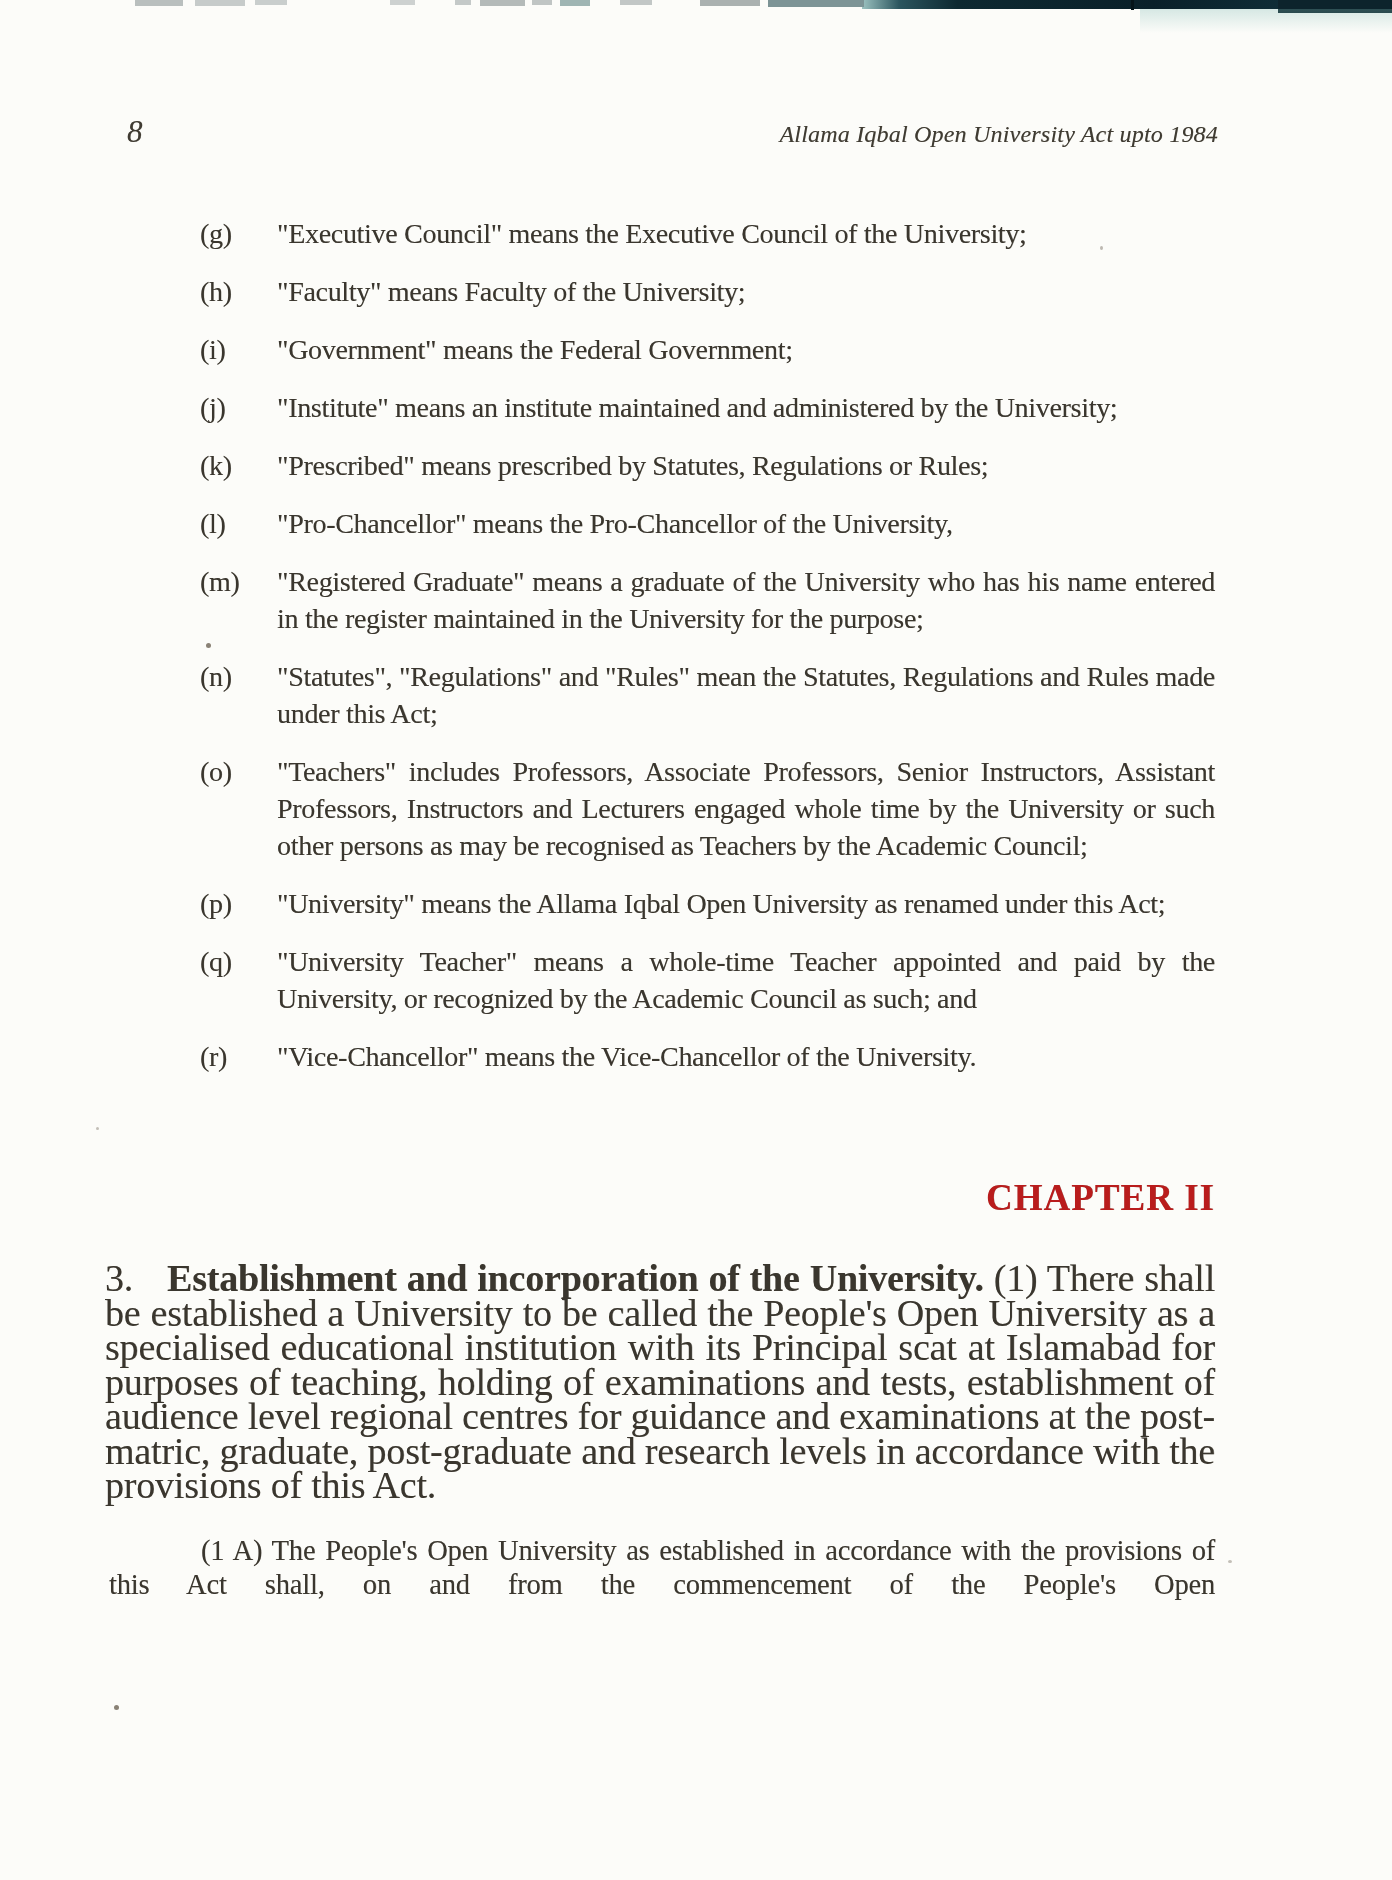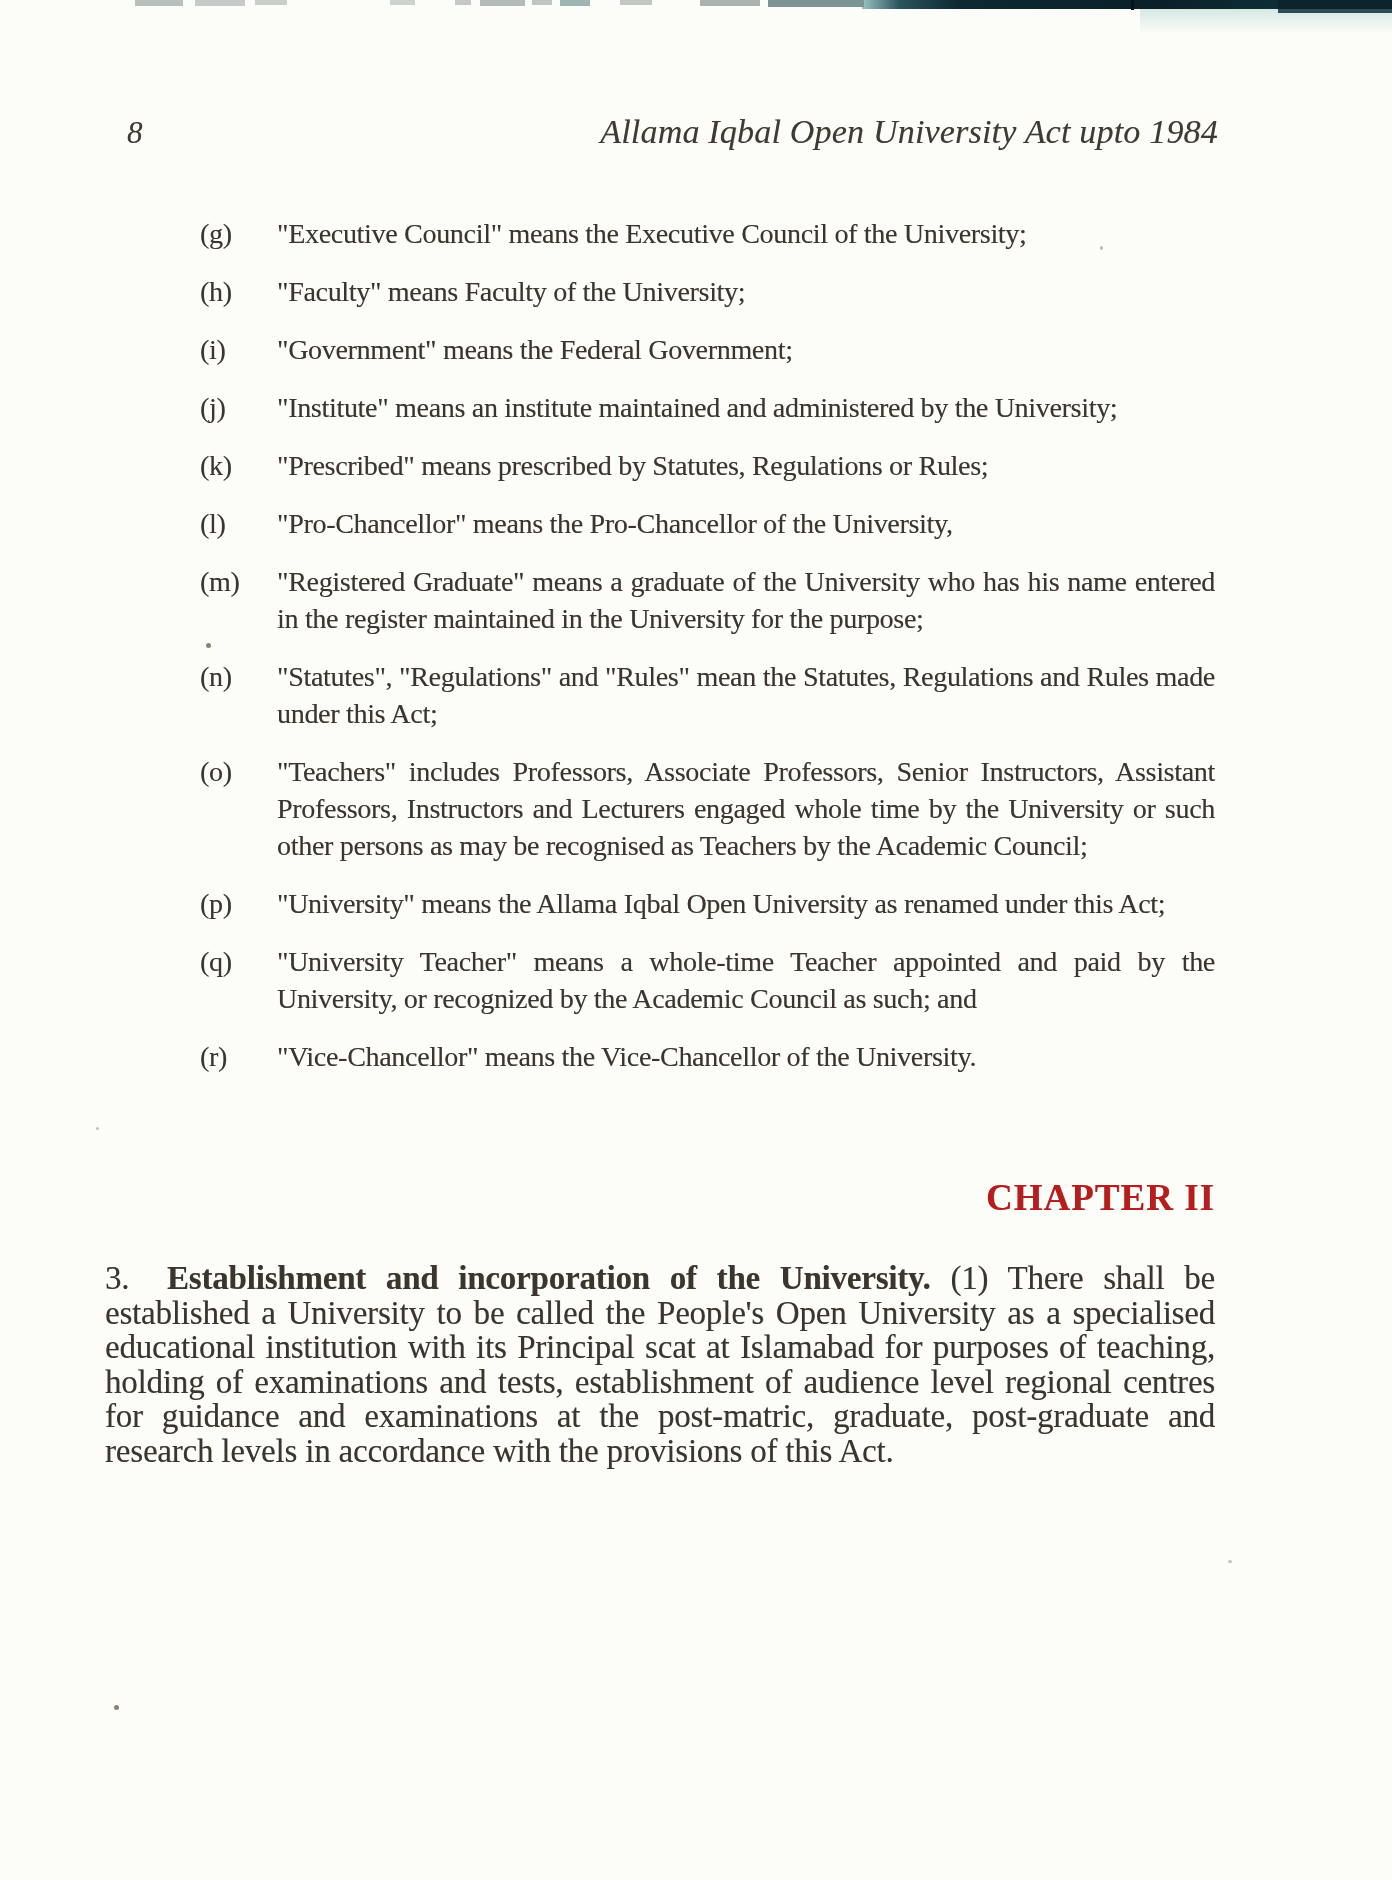--- a/index.html
+++ b/index.html
@@ -49,21 +49,21 @@
   .speck4 { top: 246px;  left: 1100px; width: 3px; height: 4px; opacity: .55; }
   .speck5 { top: 1127px; left: 96px;   width: 3px; height: 3px; opacity: .5; }
 
   
   .page-header {
     position: absolute; top: 114px; left: 127px; width: 1091px;
     display: flex; justify-content: space-between; align-items: baseline;
     font-style: italic; color: #3f3b32;
   }
   .page-number { font-size: 31px; line-height: 36px; }
-  .header-title { font-size: 34px; line-height: 36px; letter-spacing: 0.2px; }
+  .header-title { font-size: 24px; line-height: 36px; letter-spacing: 0.2px; }
 
   
   .content { position: absolute; top: 215px; left: 105px; width: 1110px; }
 
   ol.definitions { list-style: none; margin: 0; padding: 0 0 0 95px; }
   .def-item {
     display: flex; margin: 0 0 21px 0;
     font-size: 28px; line-height: 37px; letter-spacing: -0.3px;
   }
   .def-label { flex: 0 0 77px; }
@@ -73,21 +73,21 @@
     margin: 102px 0 0 0; font-size: 37px; line-height: 42px;
     font-weight: bold; text-align: right; letter-spacing: 1px; color: #b91c1c;
   }
   .chapter-subheading {
     margin: 54px 0 0 0; font-size: 34px; line-height: 38px;
     font-weight: bold; text-align: center; letter-spacing: 0.8px; color: #453f34;
   }
 
   .section-para {
     margin: 42px 0 0 0;
-    font-size: 33px; line-height: 34.5px; letter-spacing: -0.2px;
+    font-size: 38px; line-height: 34.5px; letter-spacing: -0.2px;
     text-align: justify;
   }
   .sec-num { display: inline-block; width: 62px; }
   .sec-title { font-weight: bold; }
 
   .para-1a {
     margin: 31px 0 0 0; padding-left: 4px;
     font-size: 28.5px; line-height: 34.5px; letter-spacing: -0.2px;
     text-indent: 92px;
     text-align: justify; text-align-last: justify;
@@ -176,15 +176,16 @@
         <li class="def-item">
         <span class="def-label">(r)</span>
         <span class="def-text">"Vice-Chancellor" means the Vice-Chancellor of the University.</span>
       </li>
       </ol>
 
     <h1 class="chapter-heading">CHAPTER II</h1>
 
     <p class="section-para"><span class="sec-num">3.</span><span class="sec-title">Establishment and incorporation of the University.</span><span class="sec-body"> (1) There shall be established a University to be called the People's Open University as a specialised educational institution with its Principal scat at Islamabad for purposes of teaching, holding of examinations and tests, establishment of audience level regional centres for guidance and examinations at the post-matric, graduate, post-graduate and research levels in accordance with the provisions of this Act.</span></p>
 
+    <p class="para-1a">(1 A) The People's Open University as established in accordance with the provisions of this Act shall, on and from the commencement of the People's Open</p>
 
   </main>
 </div>
 
 </body></html>

